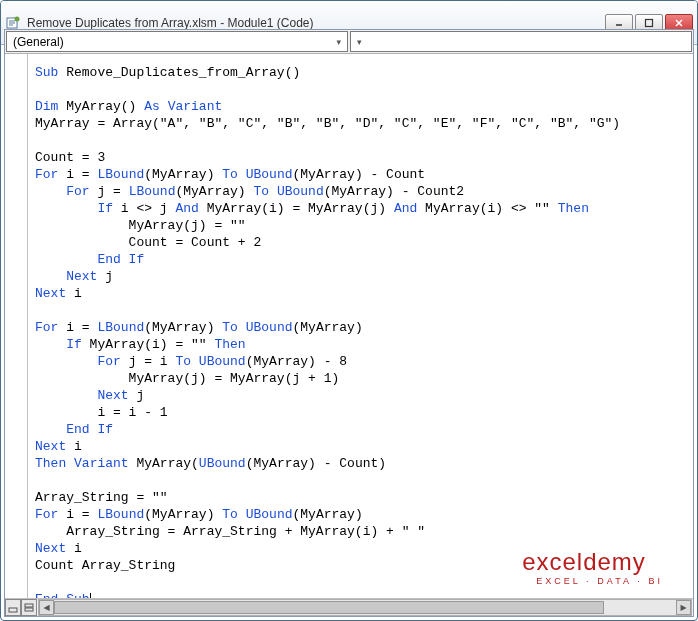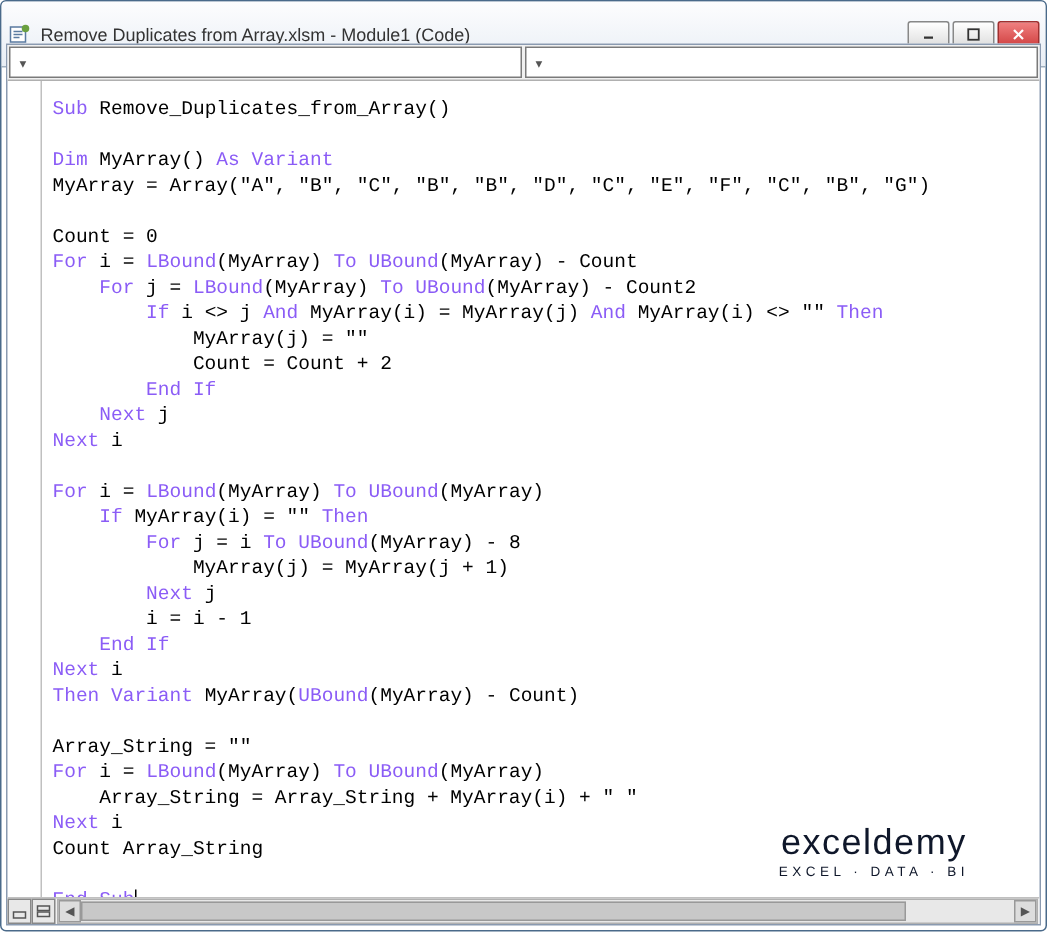--- a/index.html
+++ b/index.html
@@ -90,21 +90,21 @@
   white-space: pre;
 }
 .line-divider {
   position: absolute;
   top: 24px;
   left: 22px;
   width: 1px;
   background: #c0c0c0;
   bottom: 18px;
 }
-.kw { color: #8b5cf6; }
+.kw { color: #1d4ed8; }
 .scroll-area {
   position: absolute;
   bottom: 0; left: 0; right: 0;
   height: 18px;
   display: flex;
   align-items: stretch;
   background: #f0f0f0;
   border-top: 1px solid #c0c0c0;
 }
 .view-btn {
@@ -131,34 +131,35 @@
 .hscroll .arrow {
   position: absolute; top: 0; bottom: 0; width: 15px;
   display: flex; align-items: center; justify-content: center;
   font-size: 8px; color: #555; background: #ddd;
   border: 1px solid #999;
 }
 .hscroll .arrow.left { left: 0; }
 .hscroll .arrow.right { right: 0; }
 .watermark {
   position: absolute;
-  right: 47px;
+  right: 30px;
   bottom: 30px;
-  text-align: center;
-  color: #0f172a;
+  text-align: left;
+  color: #b91c1c;
   pointer-events: none;
 }
 .watermark .wm-main {
   font-size: 24px;
   letter-spacing: 1px;
   font-weight: 300;
 }
 .watermark .wm-sub {
   font-size: 9px;
   letter-spacing: 3px;
+  margin-left: 14px;
 }
 .cursor {
   display: inline-block;
   width: 1px; height: 14px;
   background: #000;
   vertical-align: middle;
 }
 </style>
 </head>
 <body>
@@ -190,35 +191,36 @@
           <line x1="2" y1="2" x2="8" y2="8" stroke="#fff" stroke-width="1.5"></line>
           <line x1="8" y1="2" x2="2" y2="8" stroke="#fff" stroke-width="1.5"></line>
         </svg>
     </div>
   </div>
 </div>
 
 <div class="outer-content">
   <div class="dropdown-bar">
     <div class="dropdown">
+      <span class="dd-text">(General)</span>
       <span class="dd-arrow">▾</span>
     </div>
     <div class="dropdown">
       <span class="dd-arrow">▾</span>
     </div>
   </div>
 
   <div class="line-divider"></div>
 
   <div class="code-area"><span class="kw">Sub</span><span> Remove_Duplicates_from_Array()</span>
 
 <span class="kw">Dim</span><span> MyArray() </span><span class="kw">As Variant</span>
 <span>MyArray = Array("A", "B", "C", "B", "B", "D", "C", "E", "F", "C", "B", "G")</span>
 
-<span>Count = 0</span>
+<span>Count = 3</span>
 <span class="kw">For</span><span> i = </span><span class="kw">LBound</span><span>(MyArray) </span><span class="kw">To</span><span> </span><span class="kw">UBound</span><span>(MyArray) - Count</span>
 <span class="kw">    For</span><span> j = </span><span class="kw">LBound</span><span>(MyArray) </span><span class="kw">To</span><span> </span><span class="kw">UBound</span><span>(MyArray) - Count2</span>
 <span class="kw">        If</span><span> i &lt;&gt; j </span><span class="kw">And</span><span> MyArray(i) = MyArray(j) </span><span class="kw">And</span><span> MyArray(i) &lt;&gt; "" </span><span class="kw">Then</span>
 <span>            MyArray(j) = ""</span>
 <span>            Count = Count + 2</span>
 <span class="kw">        End If</span>
 <span class="kw">    Next</span><span> j</span>
 <span class="kw">Next</span><span> i</span>
 
 <span class="kw">For</span><span> i = </span><span class="kw">LBound</span><span>(MyArray) </span><span class="kw">To</span><span> </span><span class="kw">UBound</span><span>(MyArray)</span>

